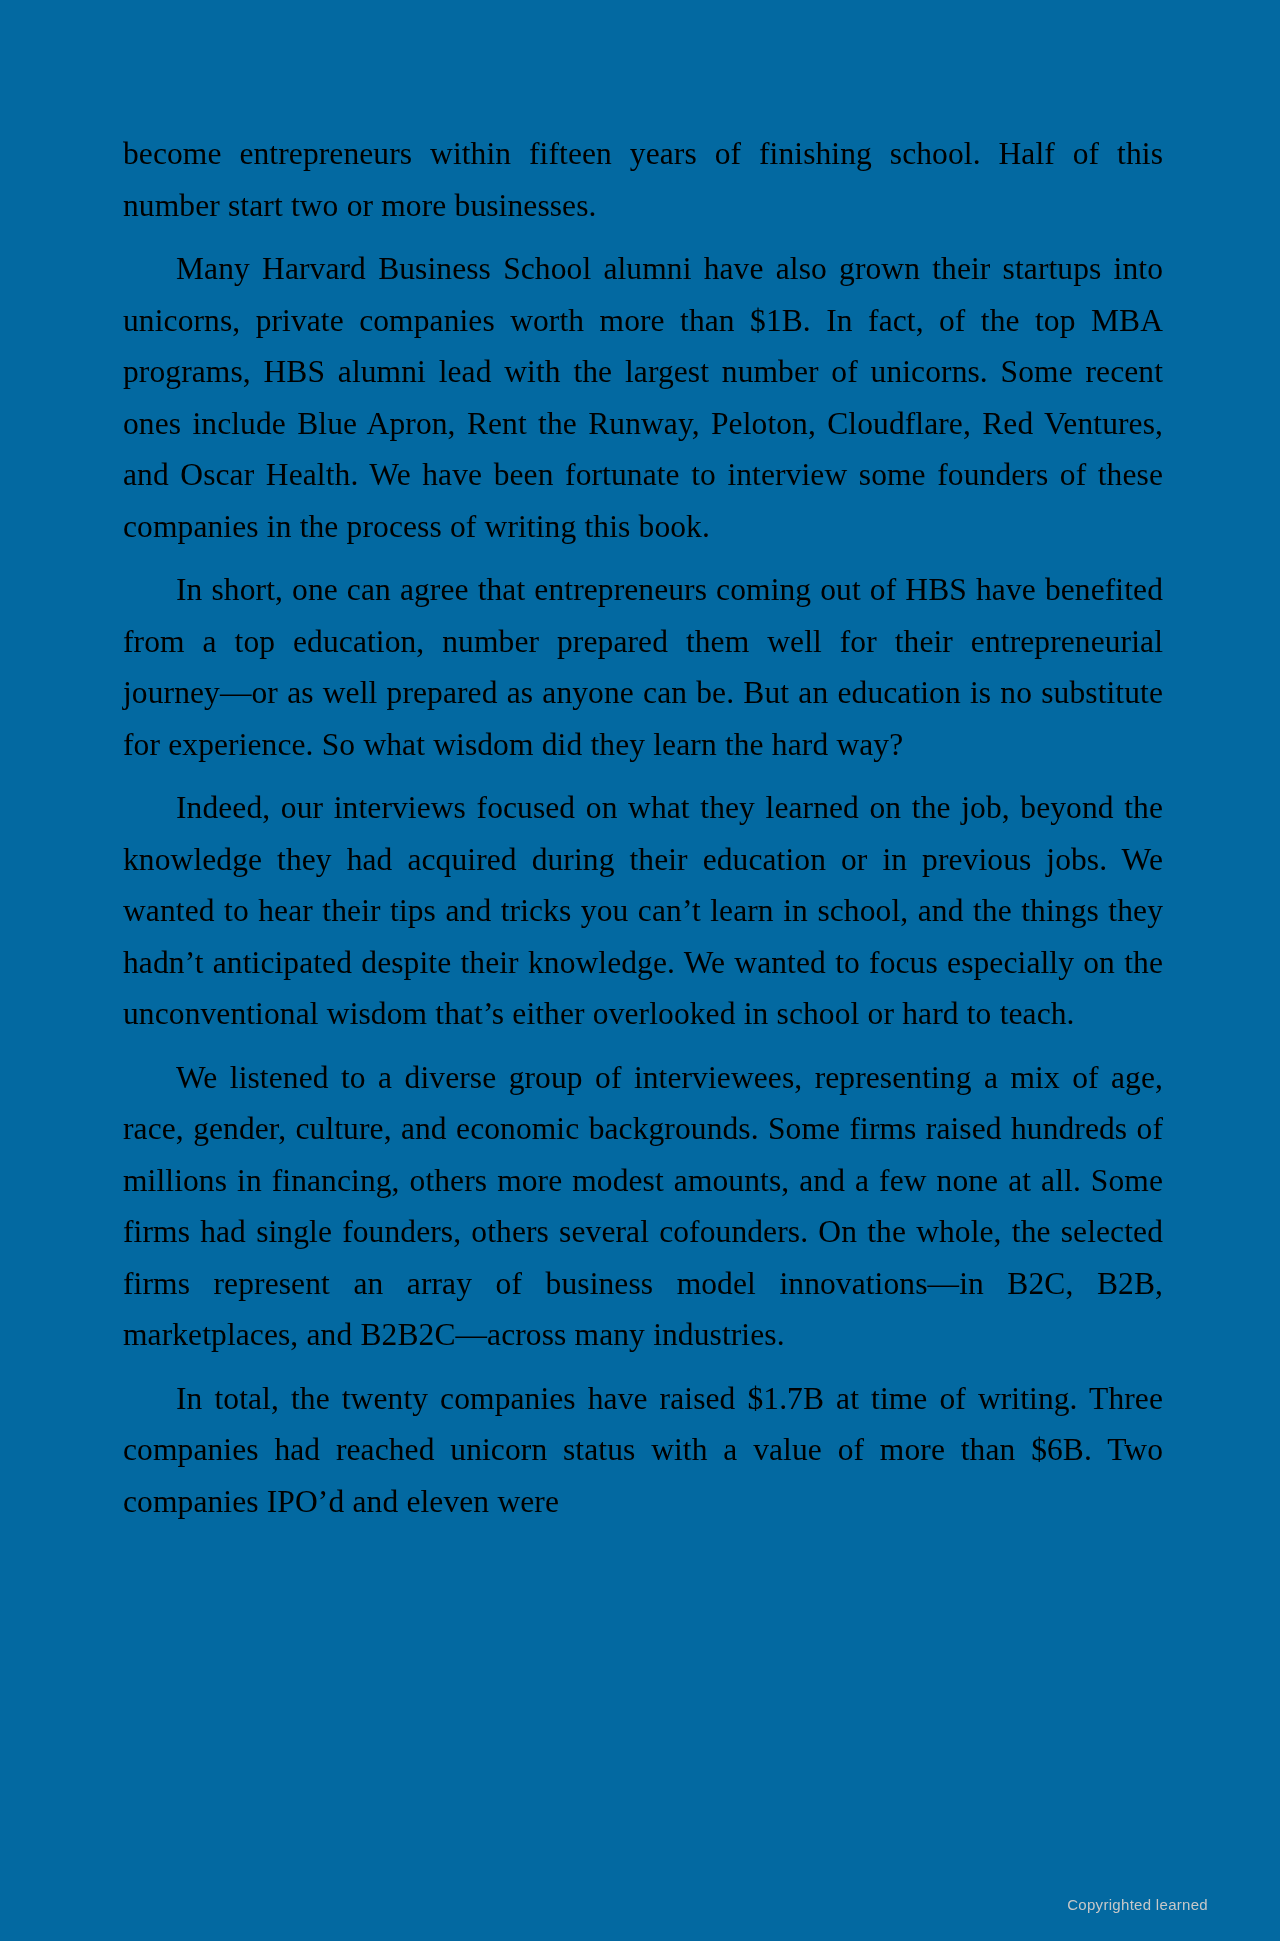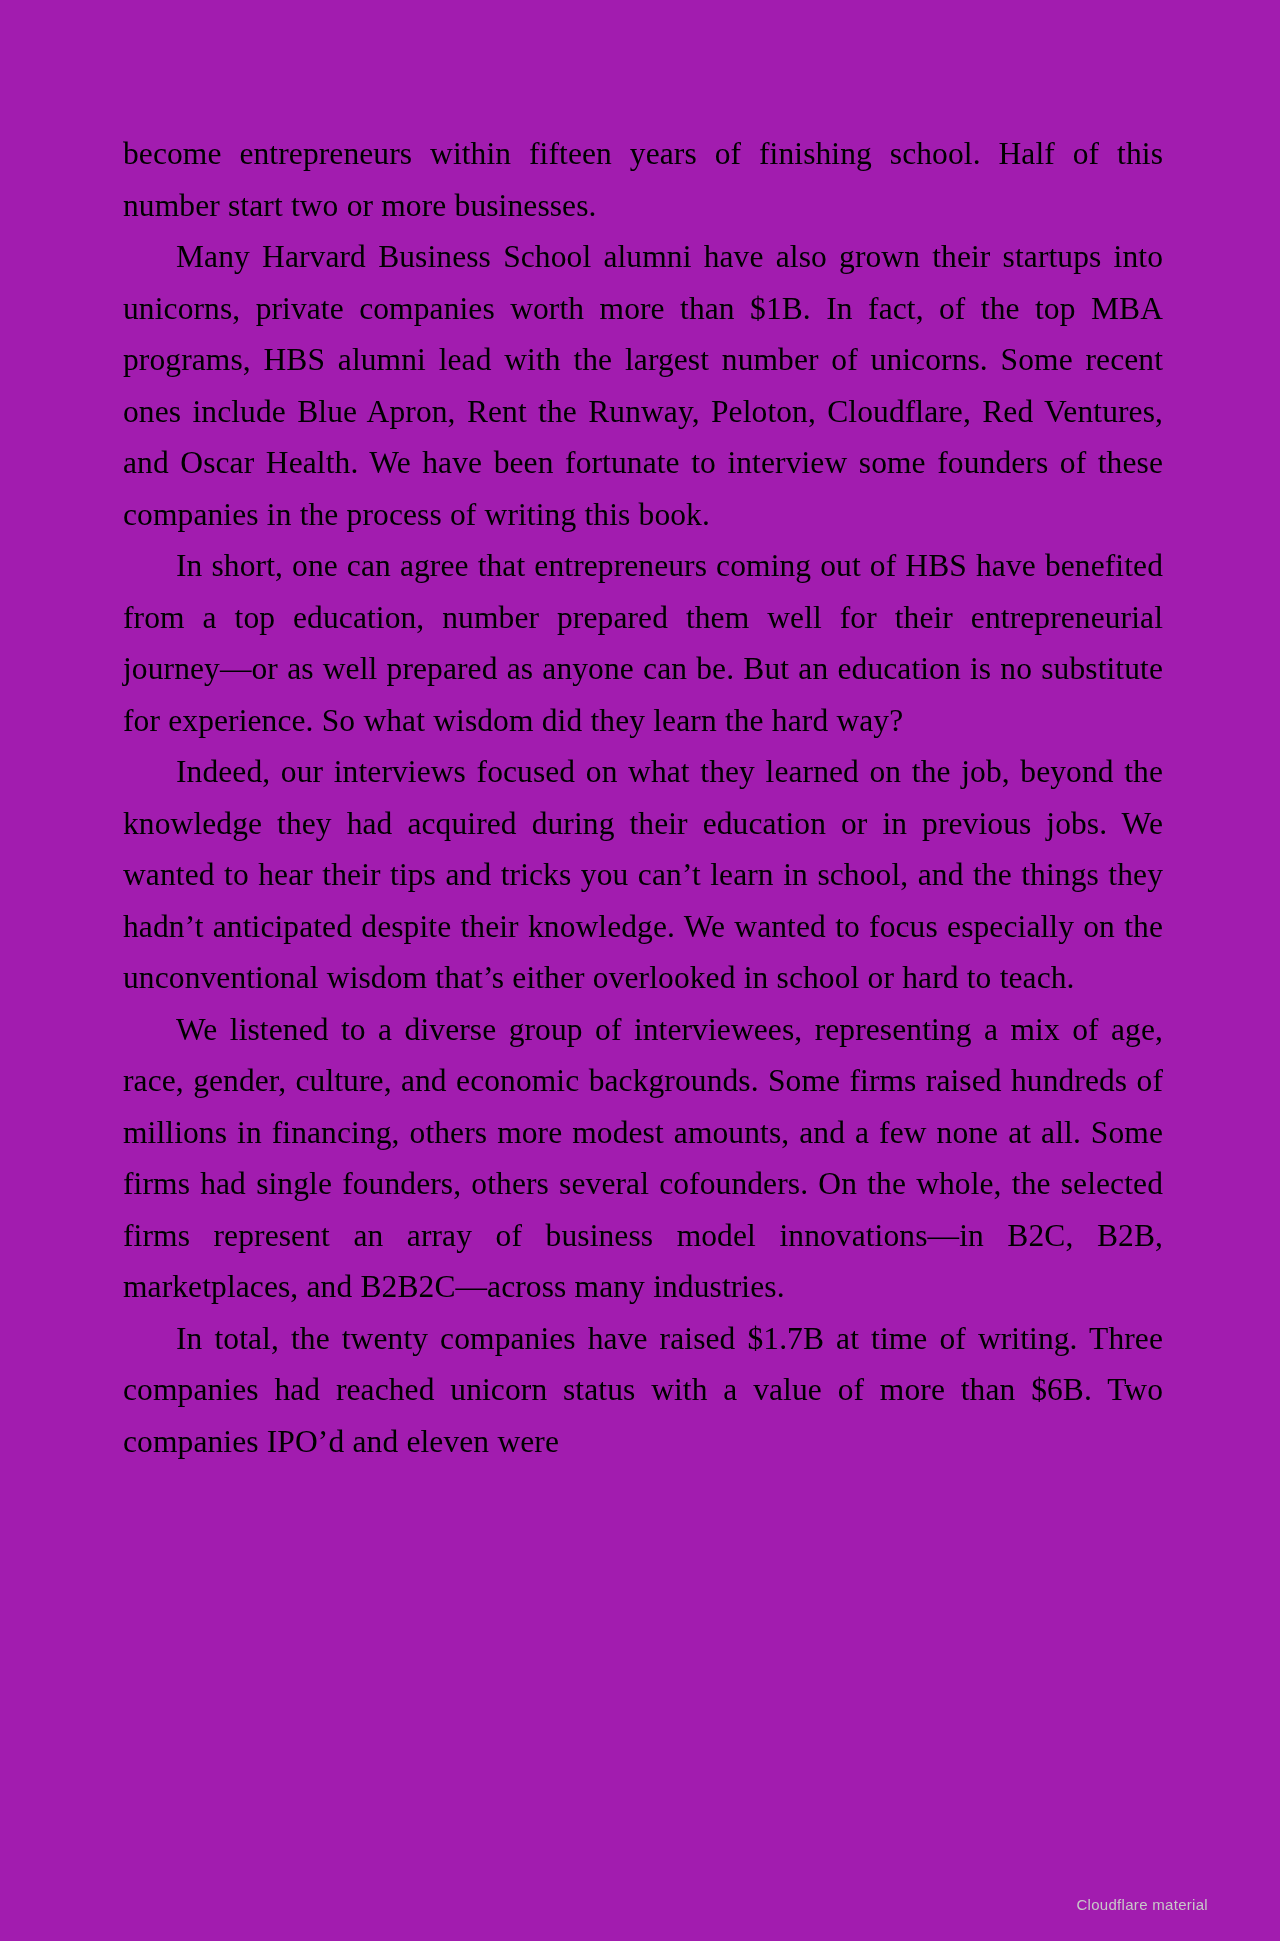--- a/index.html
+++ b/index.html
@@ -14,40 +14,41 @@
     font-family: "Liberation Serif", serif;
     color: #000000;
     overflow: hidden;
   }
   .page {
     position: absolute;
     left: 0;
     top: 0;
     width: 1280px;
     height: 1941px;
-    background: #a21caf;
+    background: #0369a1;
   }
   .text-column {
     position: absolute;
     left: 123px;
     top: 128px;
     width: 1040px;
   }
   p.body-par {
     margin: 0;
     font-size: 31.5px;
     line-height: 51.5px;
     text-align: justify;
     text-justify: inter-word;
     letter-spacing: 0.1px;
     word-spacing: 0.2px;
     hyphens: none;
   }
   p.body-par.indent {
     text-indent: 53px;
+    margin-top: 12px;
   }
   
   .italic {
   }
   .copyright-note {
     position: absolute;
     right: 72px;
     bottom: 28px;
     font-family: "Liberation Sans", sans-serif;
     font-size: 15px;
@@ -69,14 +70,14 @@
     <p class="body-par indent">In short, one can agree that entrepreneurs coming out of HBS have benefited from a top education, number prepared them well for their entrepreneurial journey—or as well prepared as anyone can be. But an education is no substitute for experience. So what wisdom did they learn the hard way?</p>
 
     <p class="body-par indent"><span>Indeed, our interviews focused on what they learned on the job, beyond the knowledge they had acquired during their education or in previous jobs. We wanted to hear their tips and tricks you can’t learn in school, and the things they hadn’t anticipated despite their knowledge. We wanted to focus especially on the </span><span class="italic">unconventional</span><span> wisdom that’s either overlooked in school or hard to teach.</span></p>
 
     <p class="body-par indent">We listened to a diverse group of interviewees, representing a mix of age, race, gender, culture, and economic backgrounds. Some firms raised hundreds of millions in financing, others more modest amounts, and a few none at all. Some firms had single founders, others several cofounders. On the whole, the selected firms represent an array of business model innovations—in B2C, B2B, marketplaces, and B2B2C—across many industries.</p>
 
     <p class="body-par indent">In total, the twenty companies have raised $1.7B at time of writing. Three companies had reached unicorn status with a value of more than $6B. Two companies IPO’d and eleven were</p>
 
   </div>
 
-  <div class="copyright-note">Cloudflare material</div>
+  <div class="copyright-note">Copyrighted learned</div>
 </div>
 
 </body></html>

